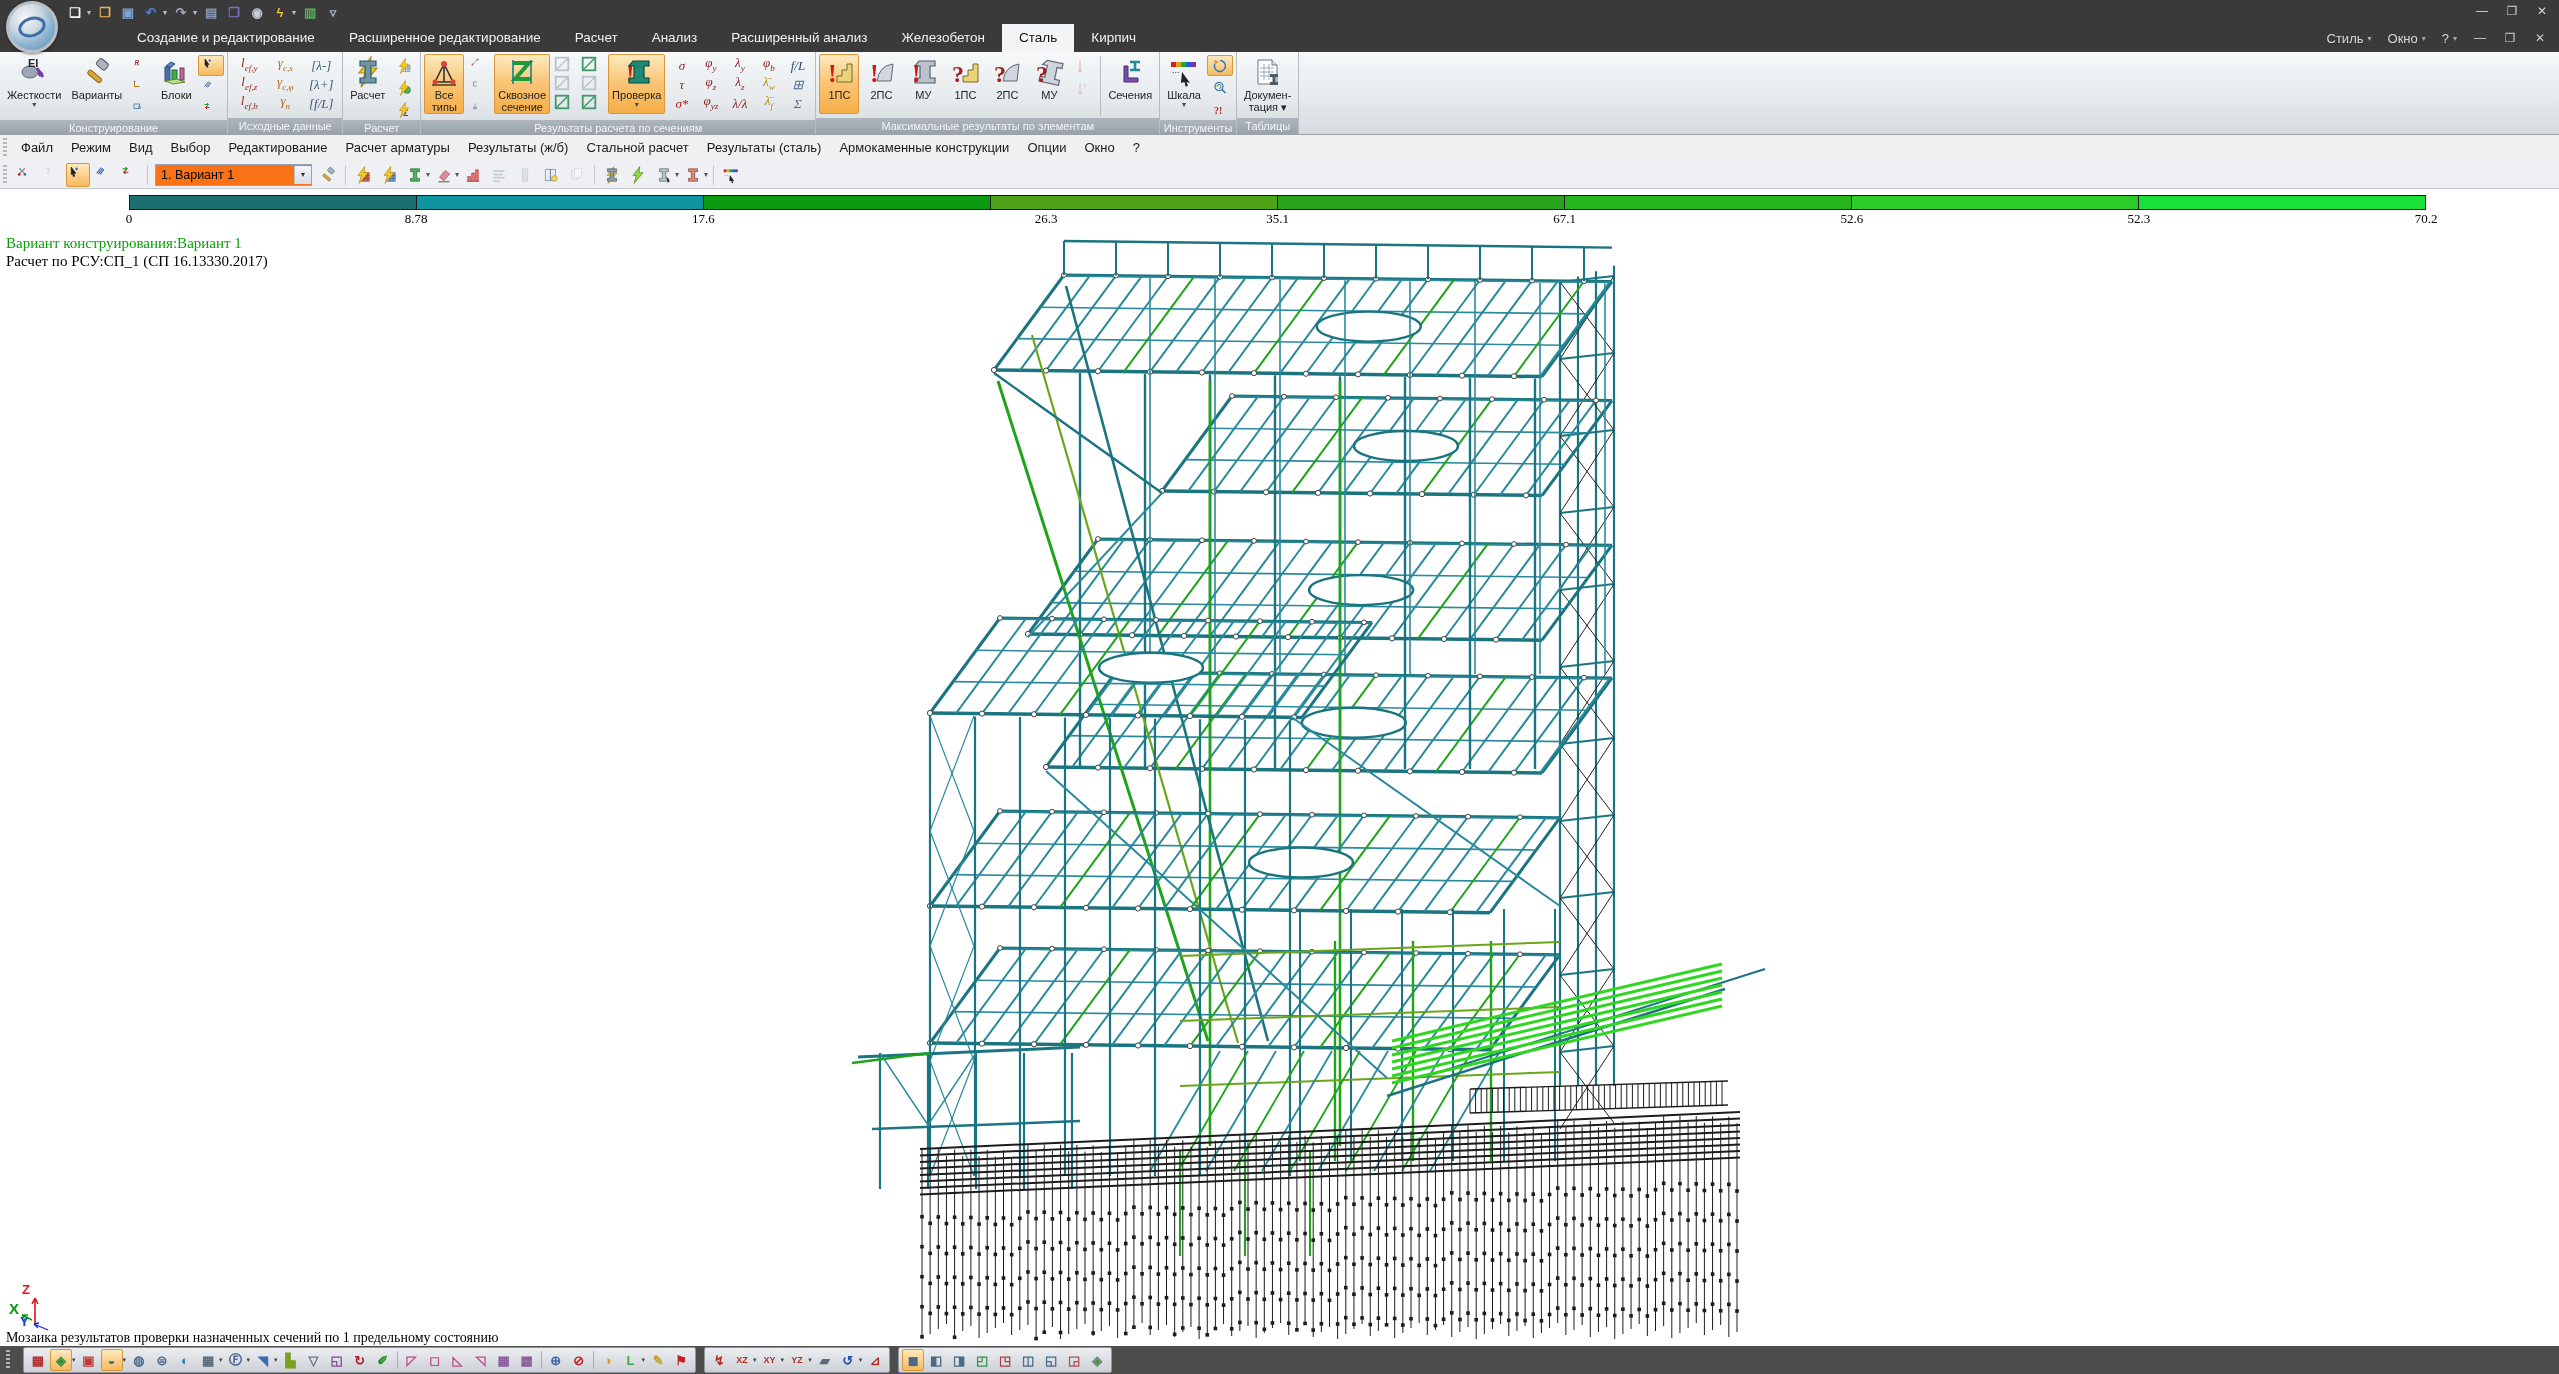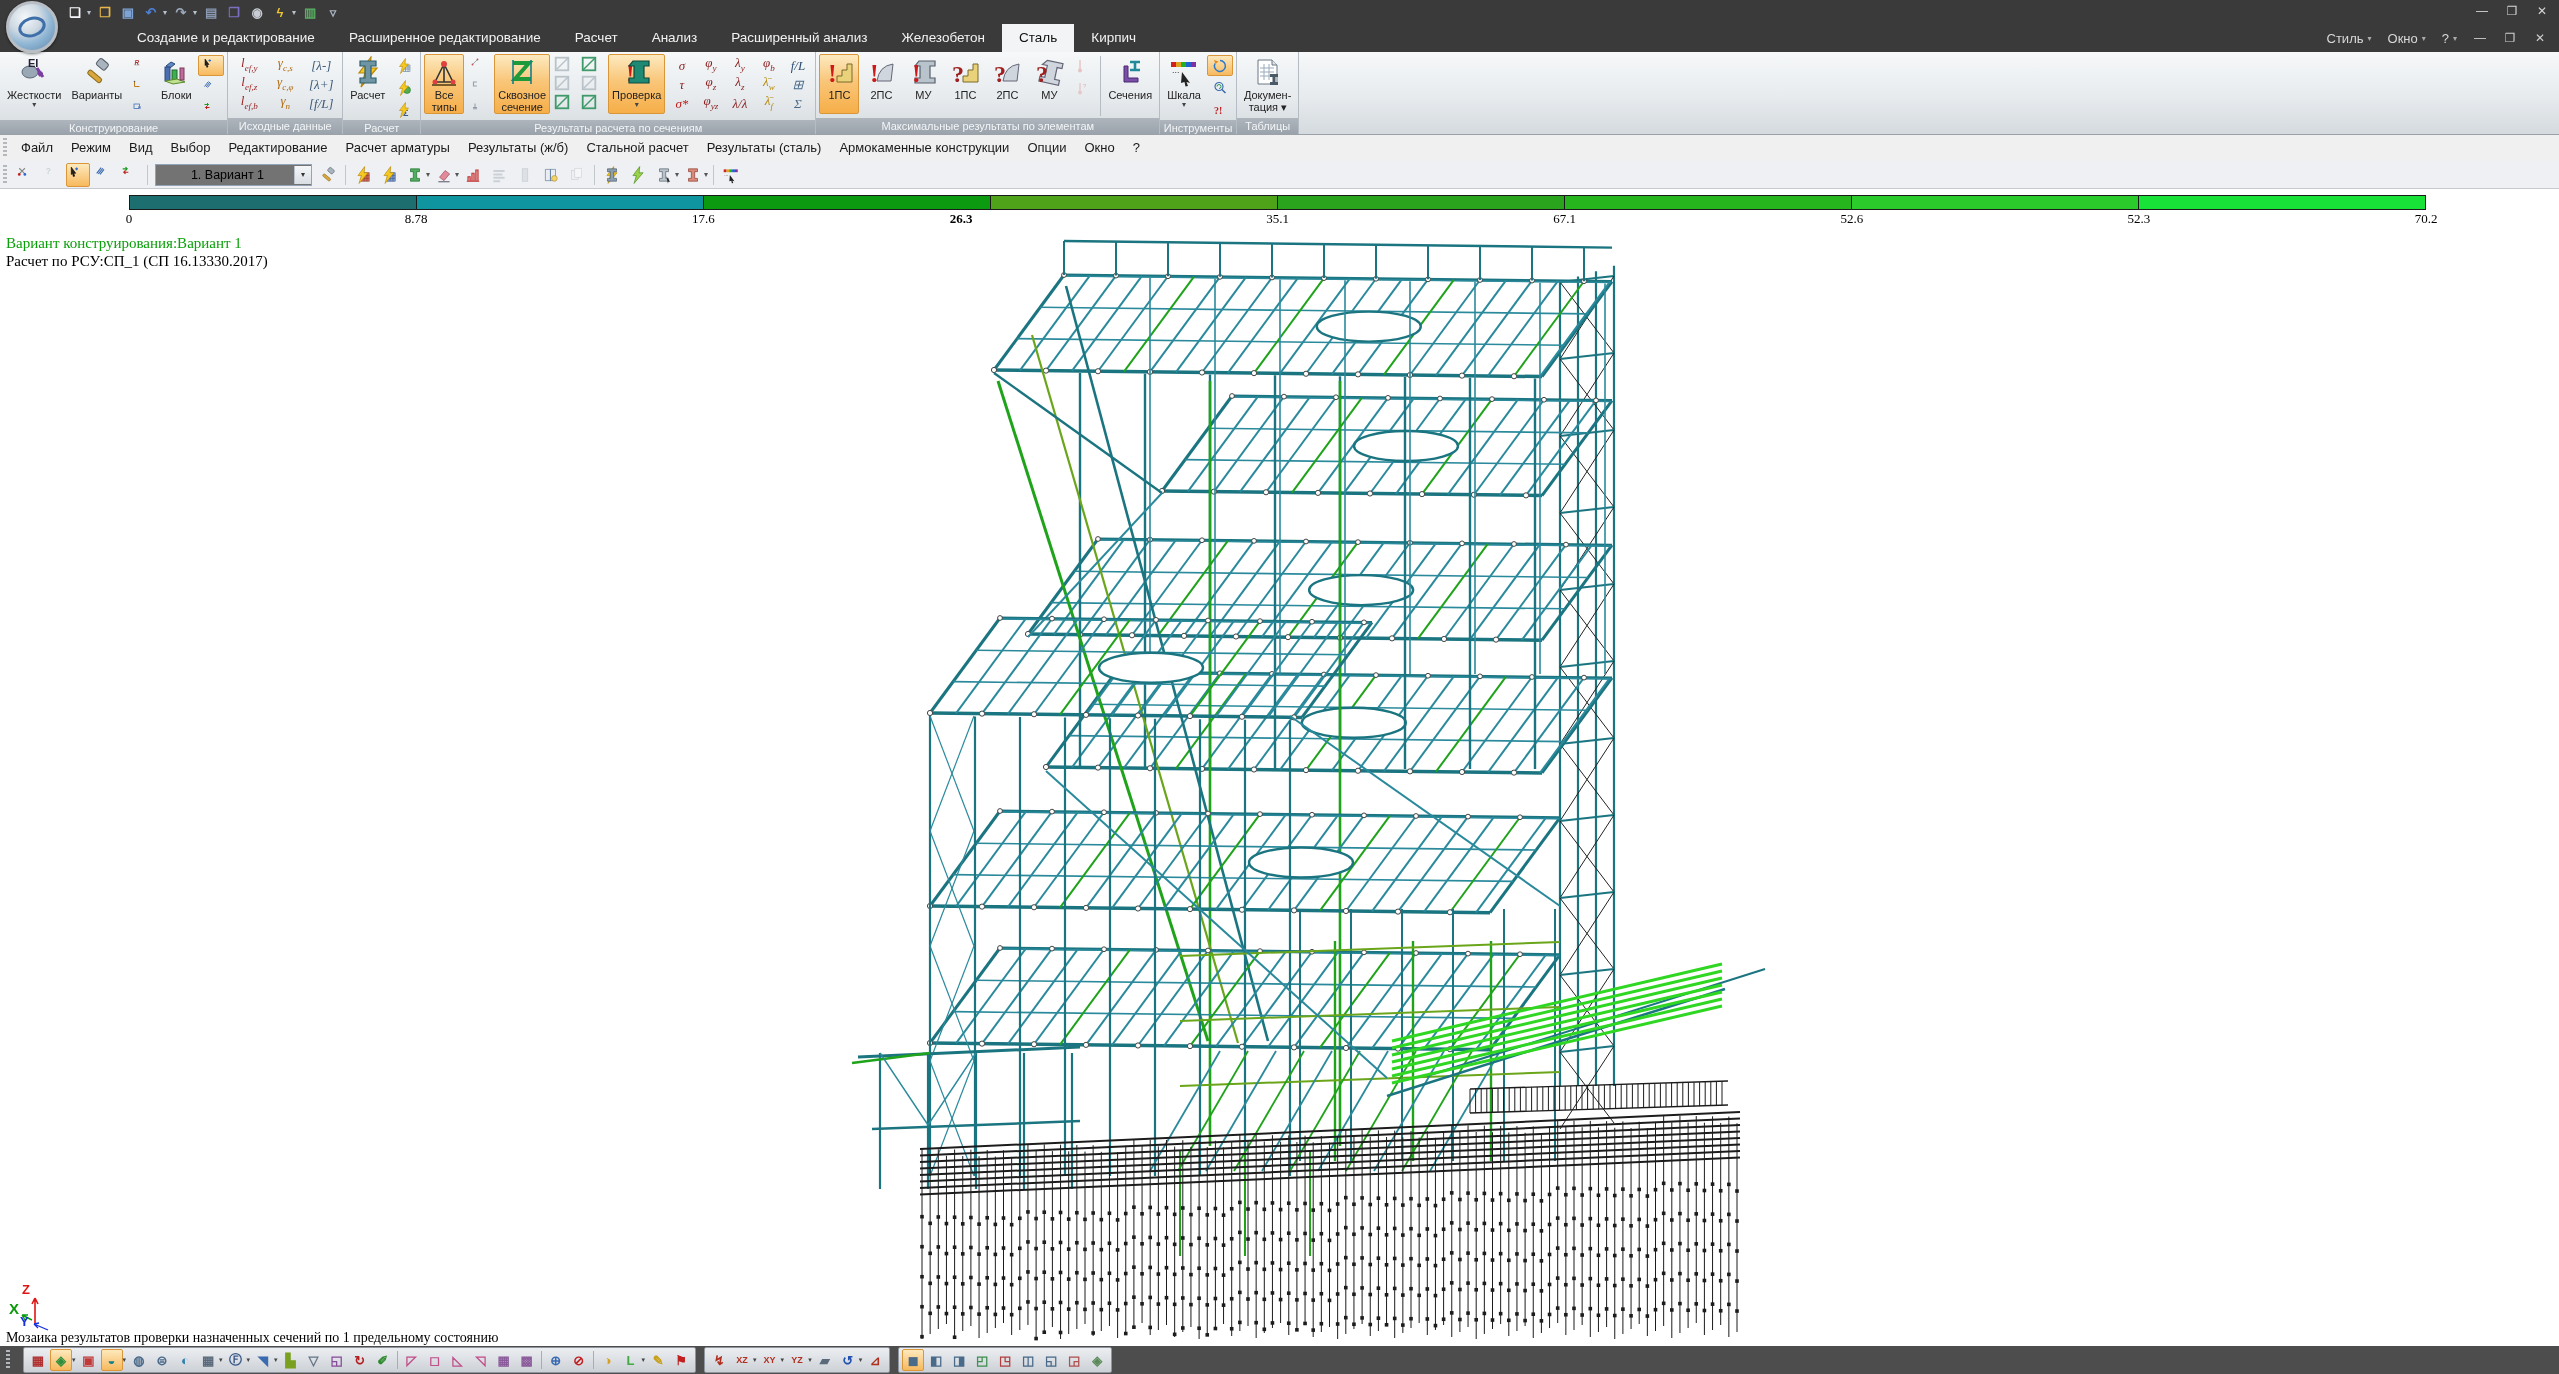--- a/index.html
+++ b/index.html
@@ -57,22 +57,22 @@
   .menu-item{padding:0 9px;font-size:13px;color:#1a1a1a;line-height:27px;white-space:nowrap;}
   
   .toolbar{position:absolute;left:0;top:161px;width:100%;height:27px;background:#eef0f3;border-bottom:1px solid #c6cad0;
            display:flex;align-items:center;z-index:27;gap:2px;}
   .ticon{width:22px;height:22px;display:flex;align-items:center;justify-content:center;border:1px solid transparent;border-radius:2px;}
   .ticon svg{width:18px;height:18px;}
   .ticon.active{background:linear-gradient(#fde9bd,#f7b95e);border-color:#d9973a;}
   .ticon.disabled{opacity:.4;}
   .tsep{width:1px;height:20px;background:#c2c7cc;margin:0 3px;}
   .tarr{font-size:8px;color:#555;margin-left:-3px;}
-  .combo{width:150px;height:20px;background:#737373;border:1px solid #93a4b8;display:flex;align-items:center;
-         font-size:12.5px;padding-left:5px;margin:0 2px;text-align:center;}
+  .combo{width:150px;height:20px;background:#f97316;border:1px solid #93a4b8;display:flex;align-items:center;
+         font-size:12.5px;padding-left:5px;margin:0 2px;}
   .combo .cval{flex:1;}
   .combo .cbtn{width:16px;height:18px;background:linear-gradient(#f4f6f8,#d9dee4);border-left:1px solid #b9c2cc;
                font-size:8px;display:flex;align-items:center;justify-content:center;color:#333;}
   
   .viewport{position:absolute;left:0;top:188px;width:2559px;height:1158px;background:#fff;border-top:1px solid #a7adb3;z-index:1;}
   #model{position:absolute;left:0;top:0;}
   .scalebar{position:absolute;left:129px;top:6px;width:2297px;height:15px;display:flex;border:1px solid #1a1a1a;box-sizing:border-box;z-index:5;}
   .scaleseg{flex:1;border-right:1px solid #1a1a1a;}
   .scaleseg:last-child{border-right:none;}
   .scalelabels{position:absolute;left:0;top:22px;width:100%;height:14px;z-index:5;}
@@ -1749,21 +1749,21 @@
       <div class="scaleseg" style="background: rgb(79, 163, 24);"></div>
       <div class="scaleseg" style="background: rgb(42, 164, 28);"></div>
       <div class="scaleseg" style="background: rgb(39, 181, 30);"></div>
       <div class="scaleseg" style="background: rgb(43, 203, 43);"></div>
       <div class="scaleseg" style="background: rgb(24, 226, 56);"></div>
     </div>
   <div class="scalelabels" id="scalelabels">
       <div class="scalelabel" style="left: 129px;">0</div>
       <div class="scalelabel" style="left: 416.125px;">8.78</div>
       <div class="scalelabel" style="left: 703.25px;">17.6</div>
-      <div class="scalelabel" style="left: 961px; font-weight: bold;">26.3</div>
+      <div class="scalelabel" style="left: 1046px;">26.3</div>
       <div class="scalelabel" style="left: 1277.5px;">35.1</div>
       <div class="scalelabel" style="left: 1564.62px;">67.1</div>
       <div class="scalelabel" style="left: 1851.75px;">52.6</div>
       <div class="scalelabel" style="left: 2138.88px;">52.3</div>
       <div class="scalelabel" style="left: 2426px;">70.2</div>
     </div>
   <div class="annot" style="top: 46px; color: rgb(10, 160, 10);">Вариант конструирования:Вариант 1</div>
   <div class="annot" style="top: 64px; color: rgb(0, 0, 0);">Расчет по РСУ:СП_1 (СП 16.13330.2017)</div>
 </div>
 

